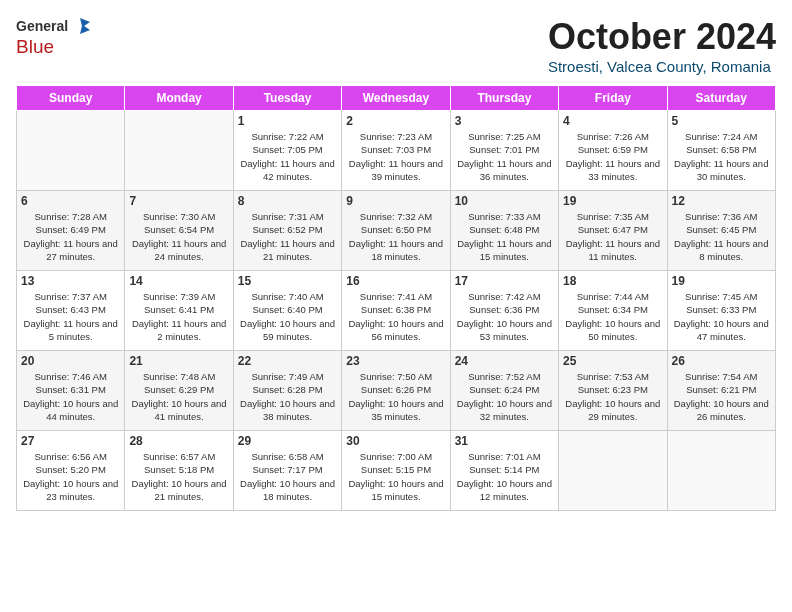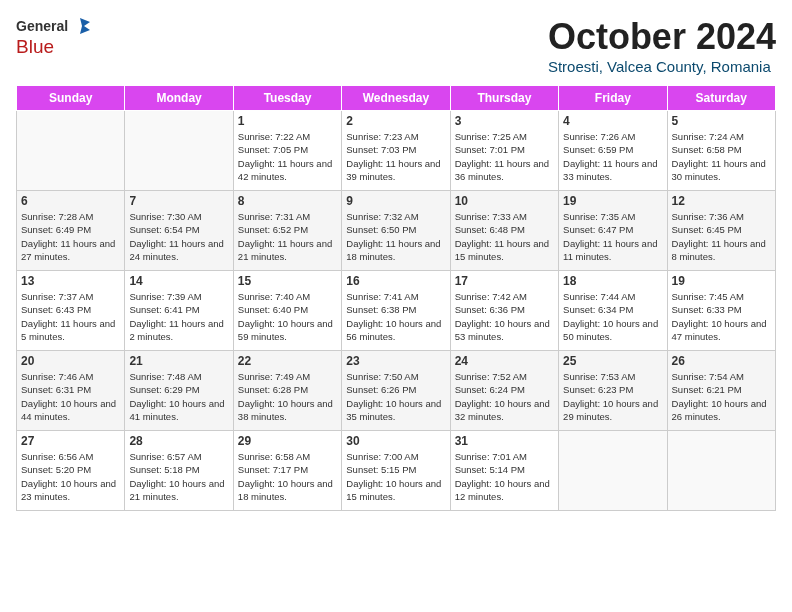--- a/index.html
+++ b/index.html
@@ -64,20 +64,21 @@
     .day-number {
       font-size: 12px;
       font-weight: bold;
       display: block;
       margin-bottom: 2px;
     }
     .cell-info {
       font-size: 9.5px;
       line-height: 1.4;
       color: #333;
+      text-align: center;
     }
     .empty-cell {
       background: #f9f9f9;
     }
   </style>
 </head>
 <body>
 
 <div class="header">
   <div class="logo">

